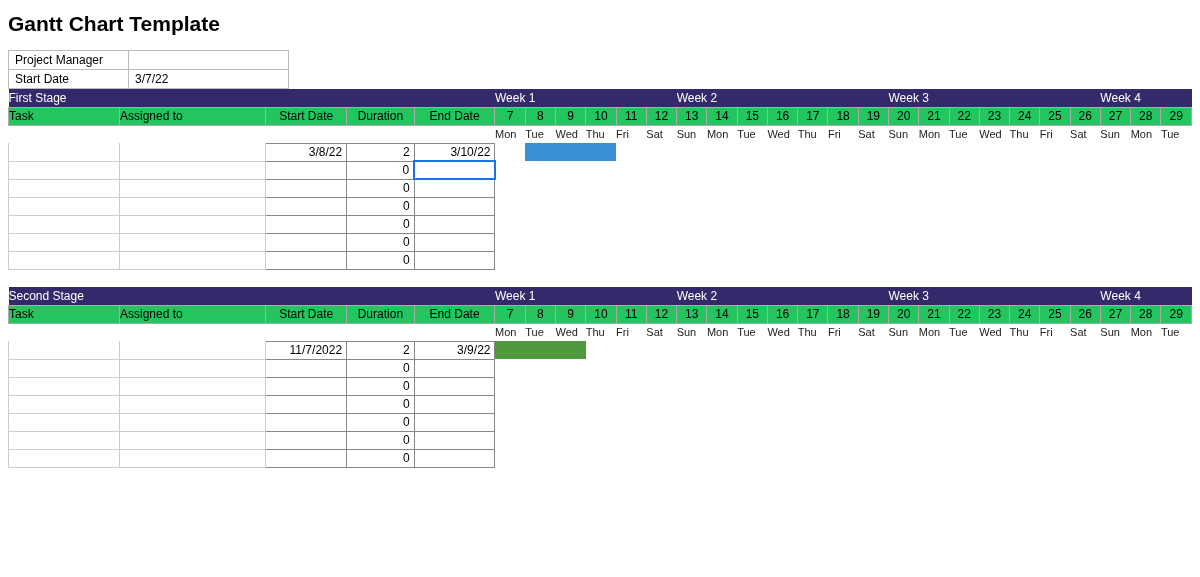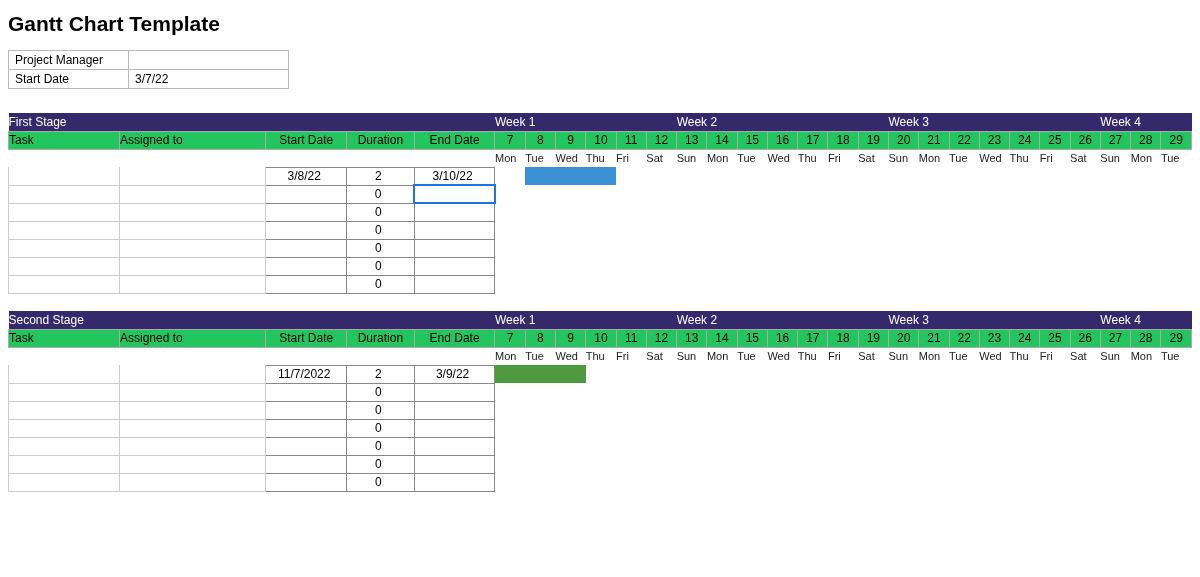--- a/index.html
+++ b/index.html
@@ -10,21 +10,21 @@
     font-size: 12px;
     background: #fff;
     color: #000;
     width: 1200px;
   }
   h1 {
     font-size: 21px;
     font-weight: bold;
     margin: 4px 0 14px 0;
   }
-  .meta-table { border-collapse: collapse; margin-bottom: 24px; }
+  .meta-table { border-collapse: collapse; }
   .meta-table td {
     border: 1px solid #bbb;
     padding: 2px 6px;
     height: 18px;
     vertical-align: middle;
   }
   .meta-label { width: 120px; text-align: left; font-size: 12px;}
   .meta-value { width: 160px; text-align: left; }
 
   table.gantt {
@@ -52,21 +52,21 @@
     text-align: left;
   }
   .header-row td.day { text-align: center; }
   .dow-row td { font-size: 11px; color: #222; }
 
   .data-row td { border-bottom: 1px solid #ccc; height: 19px; }
   .data-row td.task-cell  { border-left: 1px solid #ccc; border-right: 1px solid #ccc; }
   .data-row td.assigned-cell { border-right: 1px solid #ccc; }
   .data-row td.boxed {
     border: 1px solid #888;
-    text-align: center;
+    text-align: right;
     padding-right: 4px;
     background: #fff;
   }
   .data-row td.selected { border: 2px solid #1a73e8; }
   .data-row td.day-cell { border: none; }
   .bar-blue  { background: #3b8fd4; }
   .bar-green { background: #4f9a3e; }
   .spacer-row td { height: 24px; border: none; }
 </style>
 </head>

